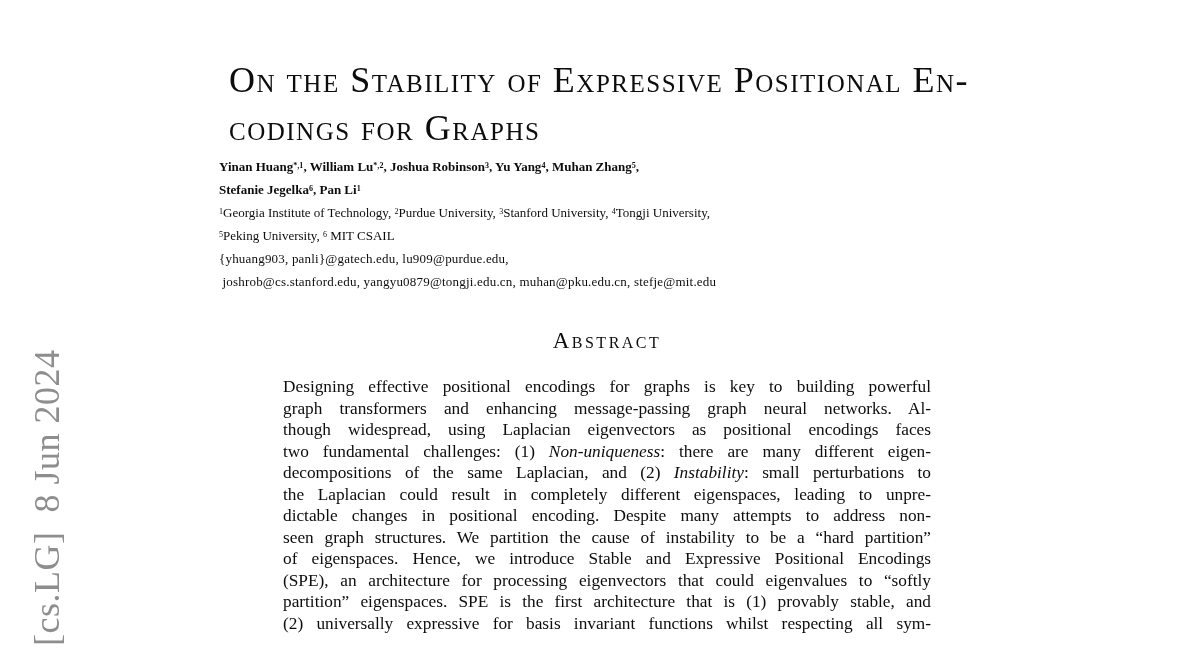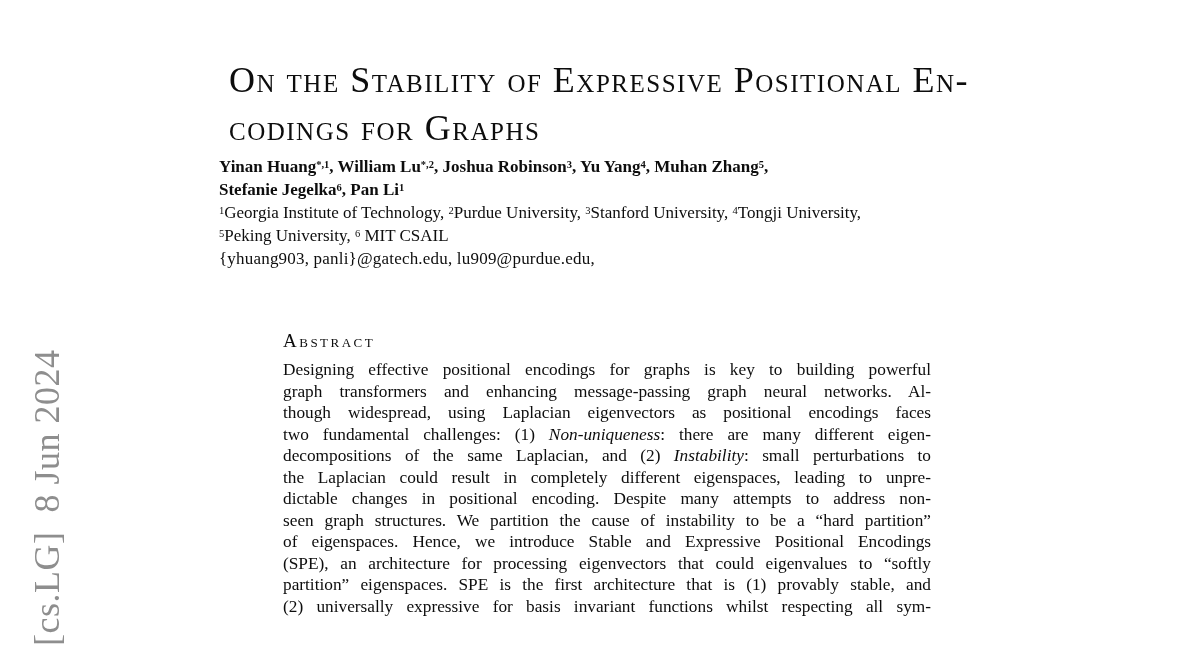--- a/index.html
+++ b/index.html
@@ -43,21 +43,21 @@
     font-variant: small-caps;
     letter-spacing: 1.5px;
     line-height: 48px;
     white-space: nowrap;
   }
   .meta {
     position: absolute;
     left: 4px;
     top: 155px;
     width: 776px;
-    font-size: 17px;
+    font-size: 13px;
     line-height: 23px;
   }
   .meta sup {
     font-size: 0.62em;
     line-height: 0;
     vertical-align: 0.38em;
   }
   .authors .seg-line {
     font-weight: 700;
   }
@@ -65,26 +65,26 @@
     white-space: pre;
     letter-spacing: 0.2px;
   }
   .abstract {
     position: absolute;
     left: 68px;
     top: 330px;
     width: 648px;
   }
   .abstract-heading {
-    text-align: left;
+    text-align: center;
     font-variant: small-caps;
-    font-size: 19px;
+    font-size: 23px;
     letter-spacing: 2.5px;
     line-height: 22px;
-    margin-bottom: 7px;
+    margin-bottom: 24px;
   }
   .abstract-body .abs-line {
     font-size: 17.3px;
     line-height: 21.55px;
     text-align: justify;
     text-align-last: justify;
     white-space: nowrap;
     
     white-space: normal;
   }
@@ -105,20 +105,21 @@
     <div class="authors">
         <div class="seg-line"><span>Yinan Huang</span><sup>*,1</sup><span>, </span><span>William Lu</span><sup>*,2</sup><span>, </span><span>Joshua Robinson</span><sup>3</sup><span>, </span><span>Yu Yang</span><sup>4</sup><span>, </span><span>Muhan Zhang</span><sup>5</sup><span>,</span></div>
         <div class="seg-line"><span>Stefanie Jegelka</span><sup>6</sup><span>, </span><span>Pan Li</span><sup>1</sup></div>
       </div>
     <div class="affils">
         <div class="seg-line"><sup>1</sup><span>Georgia Institute of Technology, </span><sup>2</sup><span>Purdue University, </span><sup>3</sup><span>Stanford University, </span><sup>4</sup><span>Tongji University,</span></div>
         <div class="seg-line"><sup>5</sup><span>Peking University, </span><sup>6</sup><span> MIT CSAIL</span></div>
       </div>
     <div class="emails">
       <div class="email-line">{yhuang903, panli}@gatech.edu, lu909@purdue.edu,</div>
+      <div class="email-line"> joshrob@cs.stanford.edu, yangyu0879@tongji.edu.cn, muhan@pku.edu.cn, stefje@mit.edu</div>
     </div>
   </div>
 
   <div class="abstract">
     <div class="abstract-heading">Abstract</div>
     <div class="abstract-body">
         <div class="abs-line"><span>Designing effective positional encodings for graphs is key to building powerful</span></div>
         <div class="abs-line"><span>graph transformers and enhancing message-passing graph neural networks.  Al-</span></div>
         <div class="abs-line"><span>though widespread, using Laplacian eigenvectors as positional encodings faces</span></div>
         <div class="abs-line"><span>two fundamental challenges: (1) </span><i>Non-uniqueness</i><span>: there are many different eigen-</span></div>

